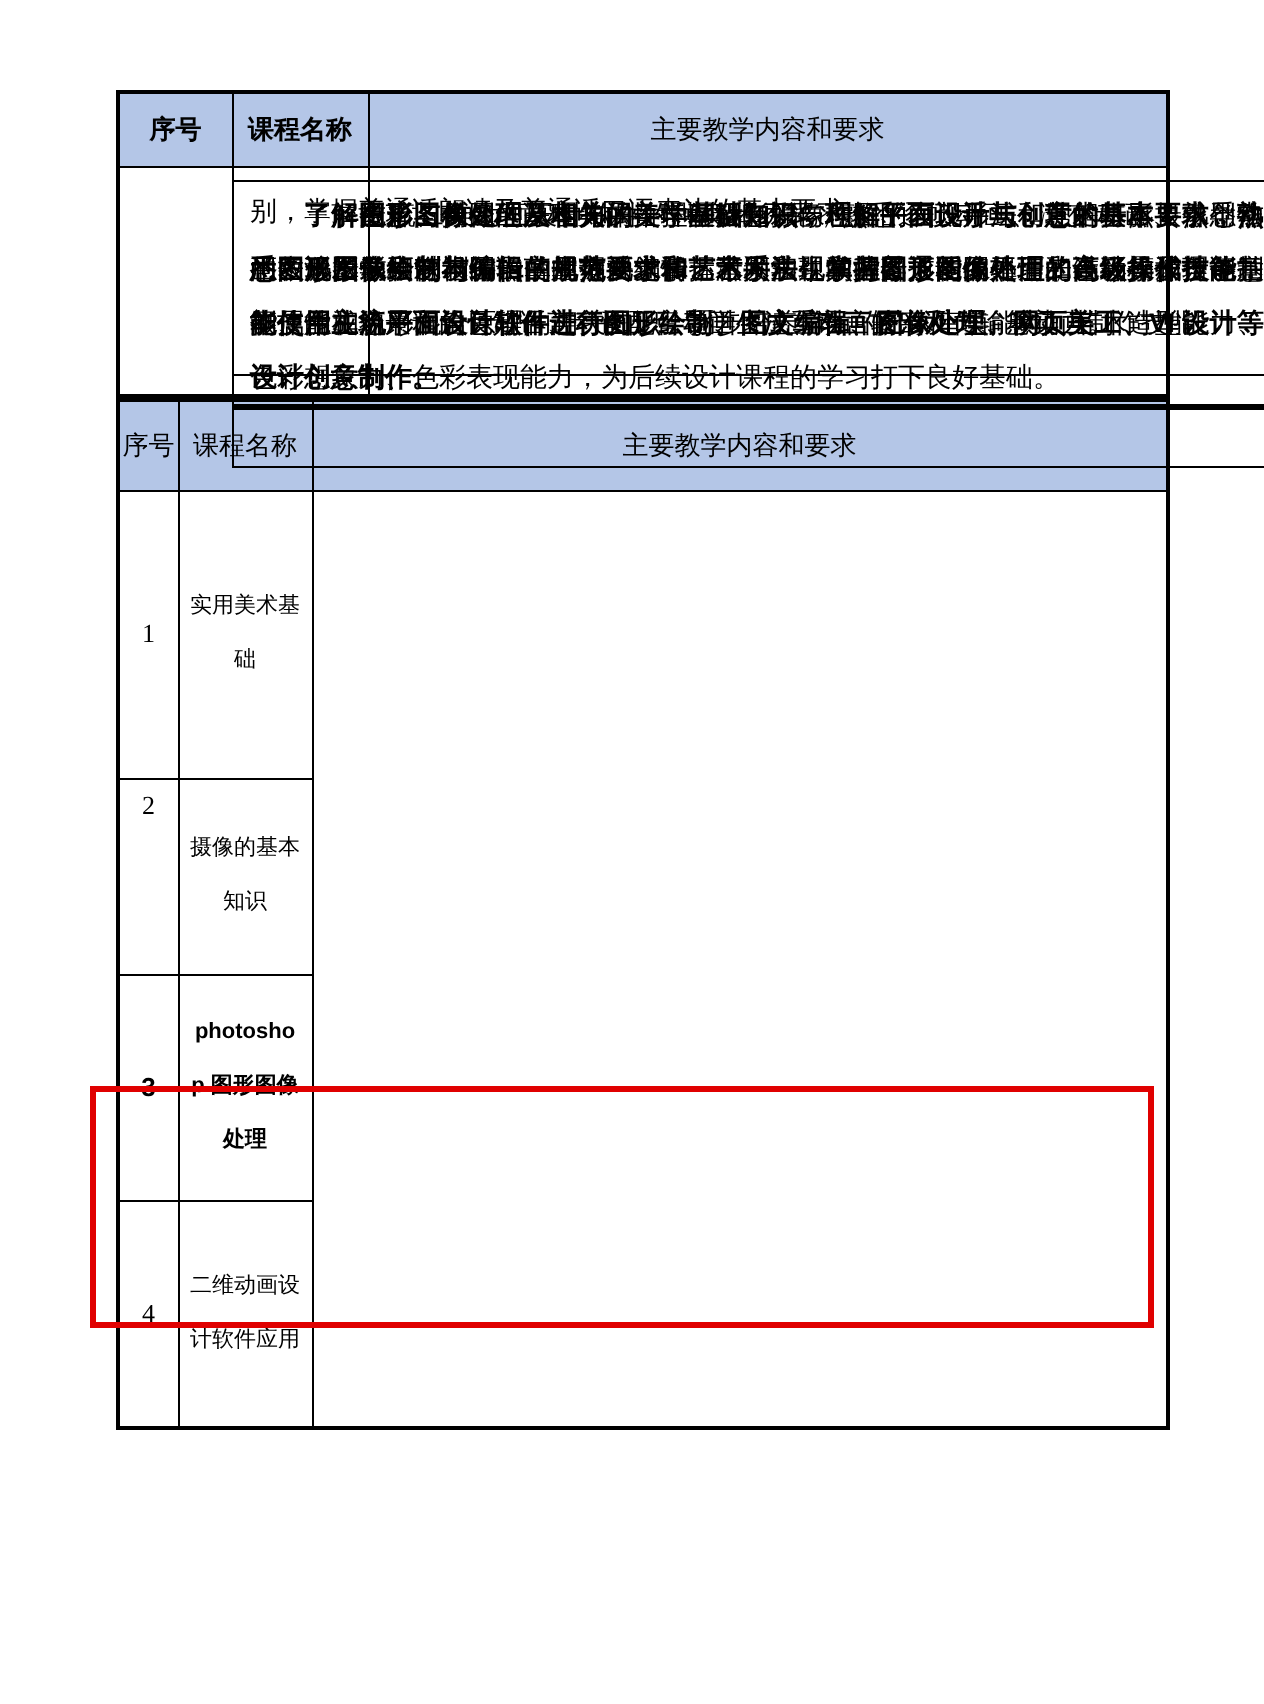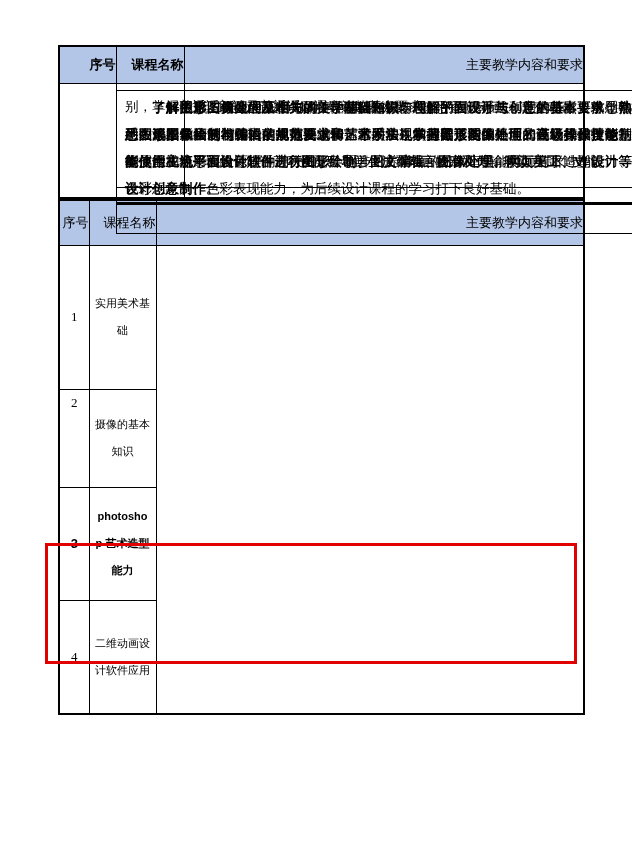--- a/index.html
+++ b/index.html
@@ -19,21 +19,21 @@
     overflow:hidden;
   }
   .content{position:absolute;left:58px;top:45px;width:525px;}
   table{border-collapse:collapse;table-layout:fixed;width:525px;border:2px solid var(--line);}
   th,td{border:1px solid var(--line);}
   thead th{
     background:var(--header-bg);
     font-family:Liberation Mono, monospace;
     font-weight:normal;
     font-size:13px;
-    text-align:right;
+    text-align:center;
     vertical-align:middle;
   }
   .t1 thead th{height:37px;}
   .t2 thead th{height:45px;}
   .t1 th.b{font-weight:bold;}
   td.seq{
     text-align:center;vertical-align:middle;
     font-size:13px;padding:2px;
   }
   td.seq.va-top{vertical-align:top;padding-top:5px;}
@@ -132,21 +132,21 @@
         </tr>
         <tr class="r2">
           <td class="seq va-top">2</td>
           <td class="course">摄像的基本知识</td>
           <td class="content">
             <p>了解摄影、摄像的基本知识，理解摄影摄像创作的表现形式和艺术特点，熟悉常用数码摄影摄像设备的使用方法，掌握不同主题和背景下构图、用光、动作捕捉等拍摄技能。</p>
           </td>
         </tr>
         <tr class="r3 hl">
           <td class="seq">3</td>
-          <td class="course">photoshop 艺术造型能力</td>
+          <td class="course">photoshop 图形图像处理</td>
           <td class="content">
             <p>了解图形图像处理及相关的美学基础知识，理解平面设计与创意的基本要求，熟悉图形图像绘制与编辑的规范要求和艺术手法，掌握图形图像处理的高级操作技能，能使用主流平面设计软件进行图形绘制、图文编辑、图像处理、网页美工、VI 设计等设计创意制作。</p>
           </td>
         </tr>
         <tr class="r4">
           <td class="seq">4</td>
           <td class="course">二维动画设计软件应用</td>
           <td class="content">
             <p>了解主流二维动画设计软件的种类和功能，熟悉逐帧动画、渐变动画、引导动画、遮罩动画的制作，掌握动画编辑、音频和视频的导入与编辑、二维场景和角色制作、合成场景和角色制作、动画配音动画生成、动画输出及传输等动画制作技能。</p>
           </td>

